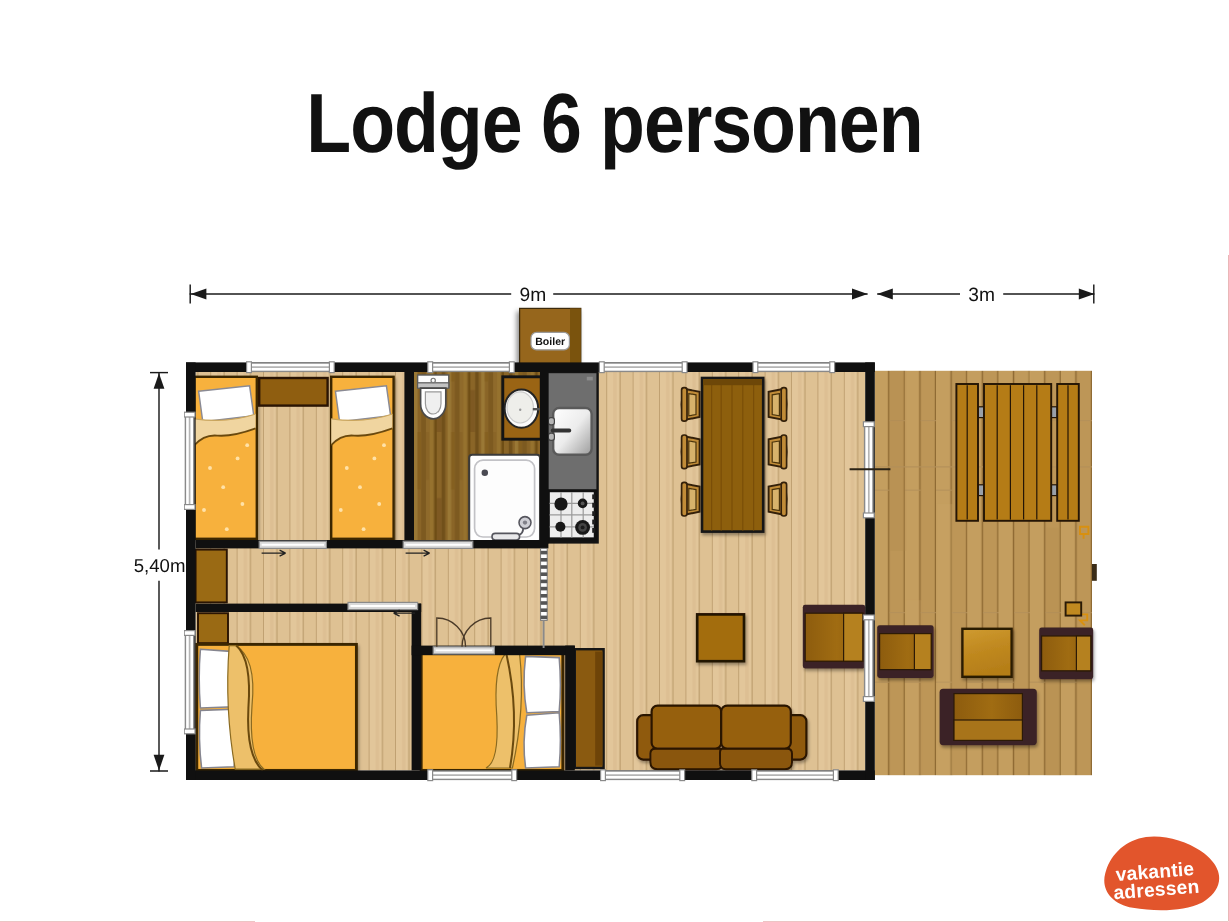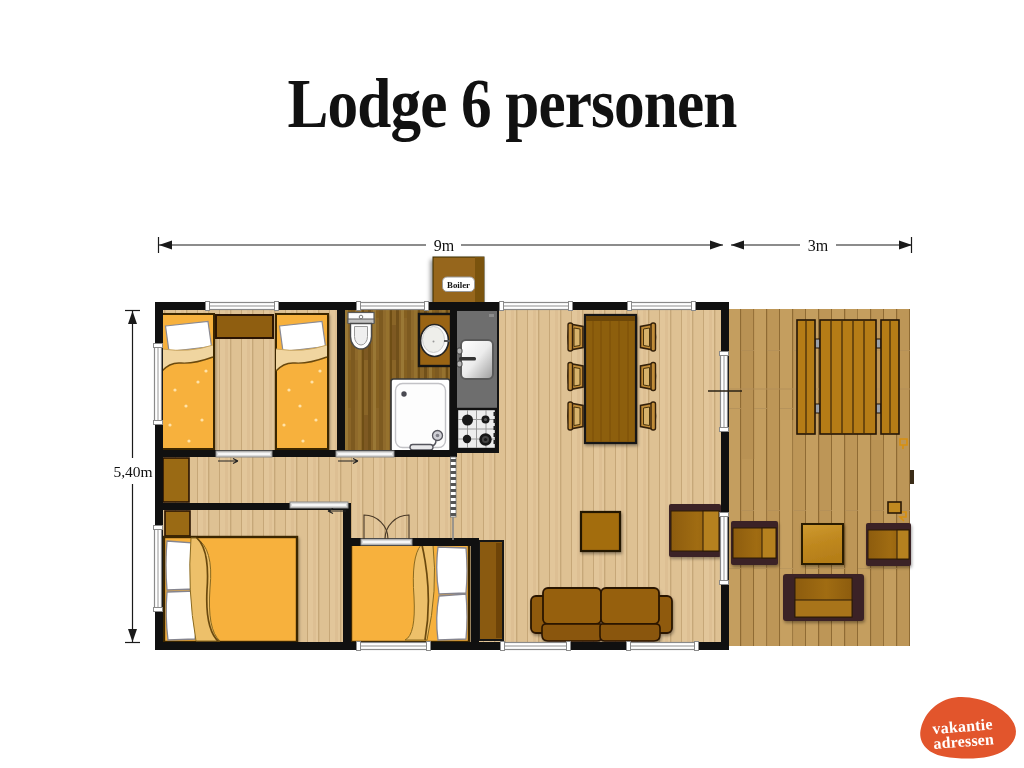--- a/index.html
+++ b/index.html
@@ -1,17 +1,17 @@
 <!DOCTYPE html>
 <html><head>
 <meta charset="utf-8">
 <style>
   html,body{margin:0;padding:0;background:#fff;}
   .page{position:relative;width:1024px;height:768px;overflow:hidden;background:#b91c1c;
-        font-family:Liberation Serif, serif;}
+        font-family:Liberation Sans, sans-serif;}
 </style>
 </head>
 <body>
 <div class="page">
 <svg width="1024" height="768" viewBox="0 0 1024 768">
 <defs>
   <pattern id="pfloor" width="22" height="60" patternUnits="userSpaceOnUse">
     <rect width="22" height="60" fill="#e2c69a"></rect>
     <rect x="11" width="11" height="60" fill="#dec193"></rect>
     <rect x="5" width="3" height="60" fill="#dabb8d" opacity="0.6"></rect>

